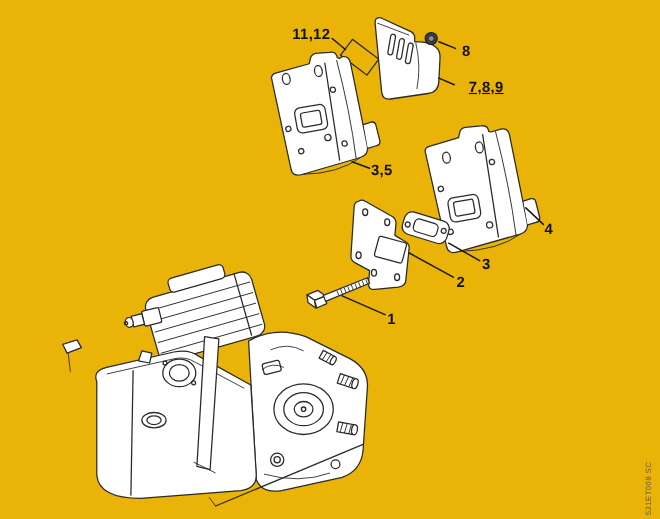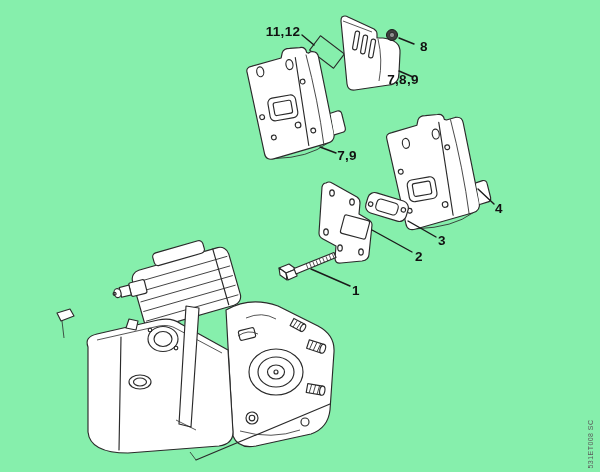--- a/index.html
+++ b/index.html
@@ -1,17 +1,17 @@
 <!DOCTYPE html>
 <html><head>
 <meta charset="utf-8">
 <style>
   html,body{margin:0;padding:0;background:#fff;}
   .canvas{
-    position:relative;width:600px;height:472px;background:#86efac;
+    position:relative;width:600px;height:472px;background:#eab308;
     font-family:"Liberation Sans",sans-serif;overflow:hidden;
   }
   .art{position:absolute;left:0;top:0;}
   svg .ln{stroke:#2a2a2a;fill:none;stroke-width:1.15;stroke-linecap:round;stroke-linejoin:round;}
   svg .fw{stroke:#2a2a2a;fill:#ffffff;stroke-width:1.15;stroke-linecap:round;stroke-linejoin:round;}
   svg .thin{stroke:#2a2a2a;fill:none;stroke-width:0.8;}
   svg .leader{stroke:#1a1a1a;fill:none;stroke-width:1.4;stroke-linecap:round;}
   .callout{
     position:absolute;transform:translate(-50%,-50%);
     font-weight:bold;font-size:13.5px;color:#111;letter-spacing:0.3px;white-space:nowrap;
@@ -192,22 +192,22 @@
       <path class="leader" d="M320,147 L336,153"></path>
       <path class="leader" d="M478,189 L494,204"></path>
       <path class="leader" d="M408,221 L436,237"></path>
       <path class="leader" d="M372,230 L412,252"></path>
       <path class="leader" d="M311,269 L350,286"></path>
     </g>
   </svg>
 
   <div class="callout" style="left:283px;top:31px;">11,12</div>
   <div class="callout" style="left:424px;top:46px;">8</div>
-  <div class="callout" style="left:403px;top:79px;">7,8,9</div>
-  <div class="callout" style="left:347px;top:155px;">7,9</div>
+  <div class="callout" style="left:442px;top:79px;text-decoration:underline;">7,8,9</div>
+  <div class="callout" style="left:347px;top:155px;">3,5</div>
   <div class="callout" style="left:499px;top:208px;">4</div>
   <div class="callout" style="left:442px;top:240px;">3</div>
   <div class="callout" style="left:419px;top:256px;">2</div>
   <div class="callout" style="left:356px;top:290px;">1</div>
 
   <div class="code" style="left:590px;top:444px;">531ET008 SC</div>
 
 </div>
 
 </body></html>

